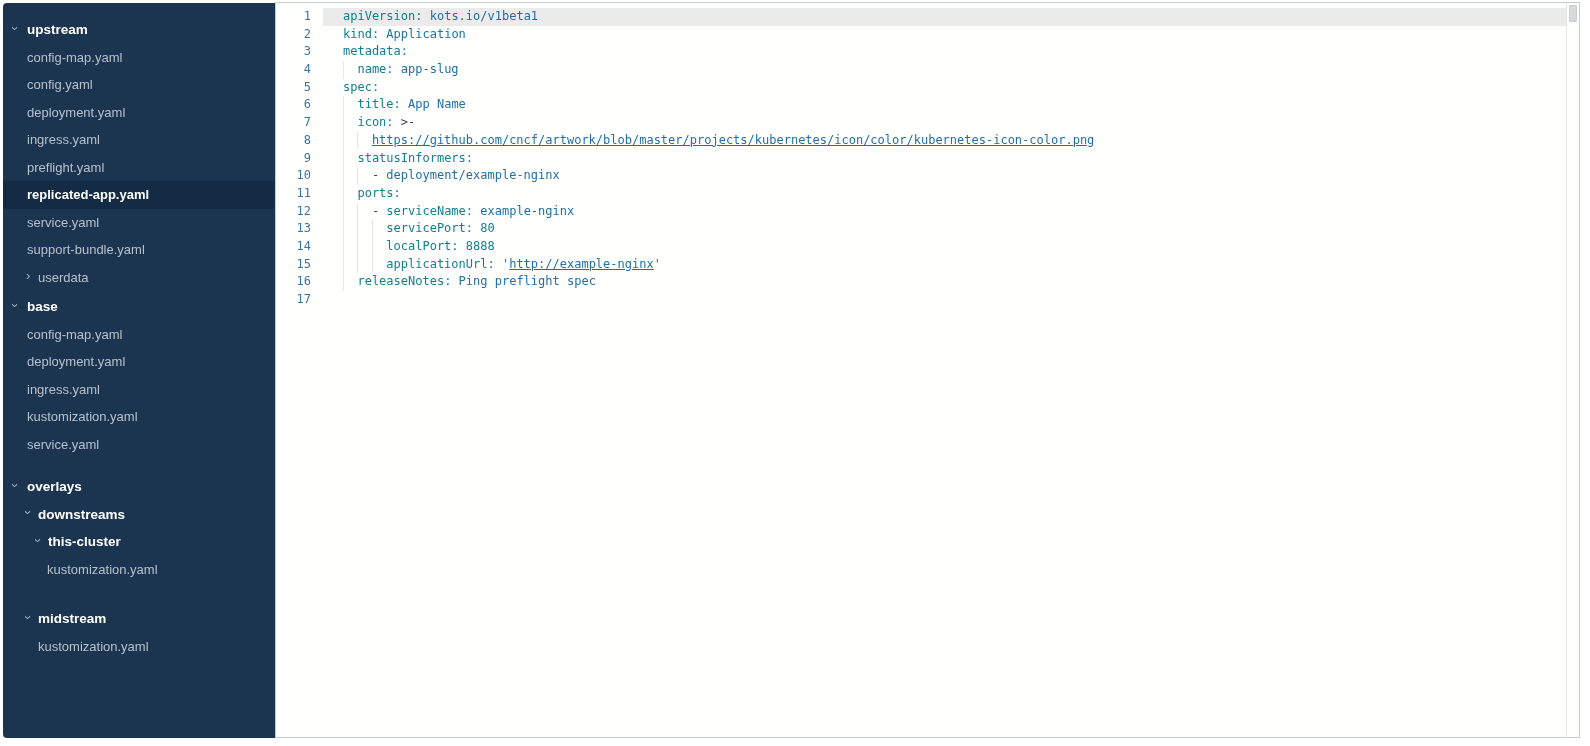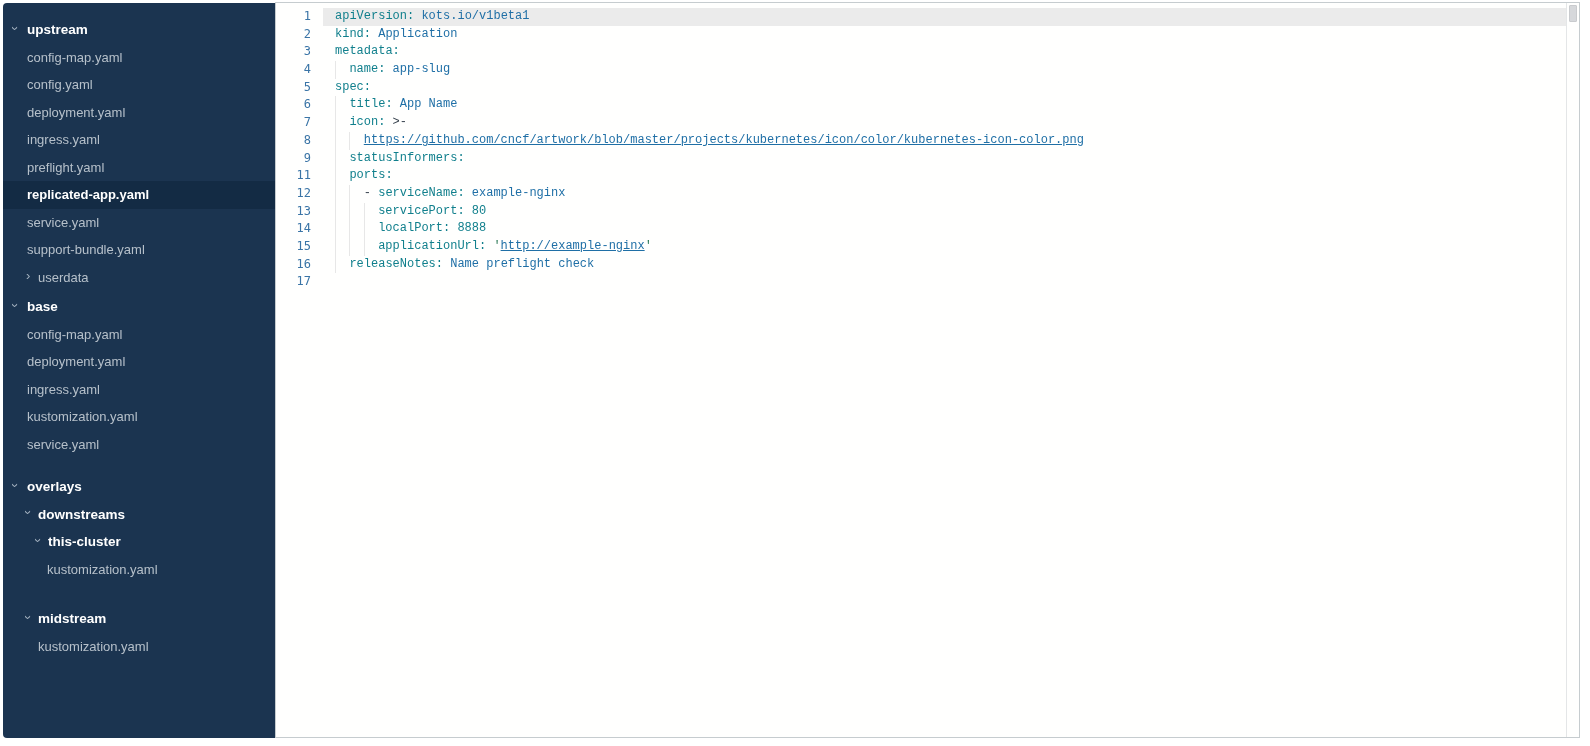--- a/index.html
+++ b/index.html
@@ -29,21 +29,21 @@
   .editor {
     position:absolute; left:275px; top:2px; width:1305px; height:736px;
     background:#fffffe; border:1px solid var(--editor-border);
     padding-top:5px; overflow:hidden; cursor:text;
   }
   .cl { display:flex; height:17.7px; font:12px/17.7px "DejaVu Sans Mono","Liberation Mono",monospace; }
   .gut {
     flex:0 0 47px; text-align:right; padding-right:12px;
     color:var(--gutter-number); user-select:none;
   }
-  .src { flex:1; white-space:pre; padding-left:12px; color:#333;font-family:Liberation Mono, monospace; }
+  .src { flex:1; white-space:pre; padding-left:20px; color:#333; }
   .cl.active .src { background:var(--active-line-bg); }
   .guide {
     display:inline-block; width:2ch; height:17.7px; vertical-align:top;
     border-left:1px solid var(--indent-guide);
   }
   .tk-k { color:var(--token-key); }
   .tk-n { color:var(--token-key); }
   .tk-v { color:var(--token-value); }
   .tk-o { color:var(--token-operator); }
   .tk-q { color:var(--token-quote); }
@@ -170,20 +170,24 @@
       </div>
       <div class="cl">
         <span class="gut">8</span>
         <span class="src"><span class="guide"></span><span class="guide"></span><span class="tk-l">https://github.com/cncf/artwork/blob/master/projects/kubernetes/icon/color/kubernetes-icon-color.png</span></span>
       </div>
       <div class="cl">
         <span class="gut">9</span>
         <span class="src"><span class="guide"></span><span class="tk-k">statusInformers:</span></span>
       </div>
       <div class="cl">
+        <span class="gut">10</span>
+        <span class="src"><span class="guide"></span><span class="guide"></span><span class="tk-o">-</span><span class="tk-p"> </span><span class="tk-v">deployment/example-nginx</span></span>
+      </div>
+      <div class="cl">
         <span class="gut">11</span>
         <span class="src"><span class="guide"></span><span class="tk-k">ports:</span></span>
       </div>
       <div class="cl">
         <span class="gut">12</span>
         <span class="src"><span class="guide"></span><span class="guide"></span><span class="tk-o">-</span><span class="tk-p"> </span><span class="tk-k">serviceName:</span><span class="tk-p"> </span><span class="tk-v">example-nginx</span></span>
       </div>
       <div class="cl">
         <span class="gut">13</span>
         <span class="src"><span class="guide"></span><span class="guide"></span><span class="guide"></span><span class="tk-k">servicePort:</span><span class="tk-p"> </span><span class="tk-n">80</span></span>
@@ -191,21 +195,21 @@
       <div class="cl">
         <span class="gut">14</span>
         <span class="src"><span class="guide"></span><span class="guide"></span><span class="guide"></span><span class="tk-k">localPort:</span><span class="tk-p"> </span><span class="tk-n">8888</span></span>
       </div>
       <div class="cl">
         <span class="gut">15</span>
         <span class="src"><span class="guide"></span><span class="guide"></span><span class="guide"></span><span class="tk-k">applicationUrl:</span><span class="tk-p"> </span><span class="tk-q">'</span><span class="tk-l">http://example-nginx</span><span class="tk-q">'</span></span>
       </div>
       <div class="cl">
         <span class="gut">16</span>
-        <span class="src"><span class="guide"></span><span class="tk-k">releaseNotes:</span><span class="tk-p"> </span><span class="tk-v">Name preflight check</span></span>
+        <span class="src"><span class="guide"></span><span class="tk-k">releaseNotes:</span><span class="tk-p"> </span><span class="tk-v">Ping preflight spec</span></span>
       </div>
       <div class="cl">
         <span class="gut">17</span>
         <span class="src"></span>
       </div>
     </div>
   <div class="scroll-track">
     <div class="scroll-thumb"></div>
   </div>
 </div>

